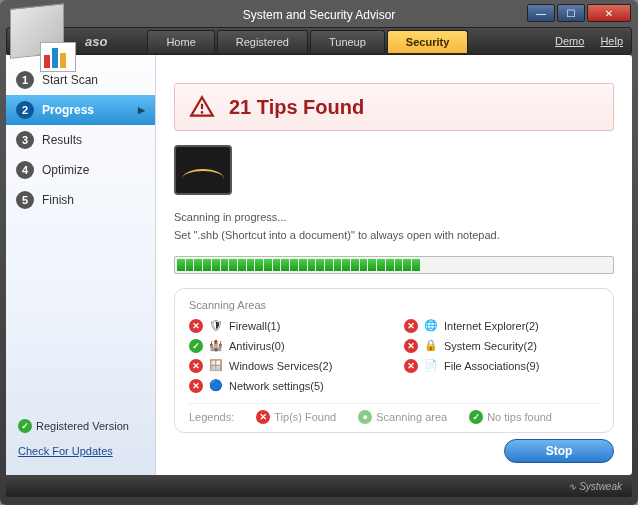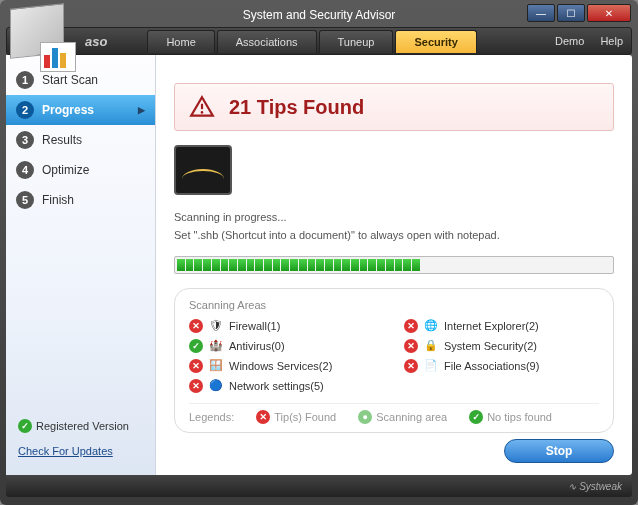--- a/index.html
+++ b/index.html
@@ -15,21 +15,21 @@
 .topnav { height:28px; background:linear-gradient(#4a4a4a,#2a2a2a); border:1px solid #222; border-radius:3px; margin:0 3px; display:flex; align-items:center; padding:0 8px; color:#ddd; font-size:11px; }
 .brand { font-style:italic; font-weight:bold; color:#ccc; font-size:13px; margin-right:40px; }
 .boxicon { position:absolute; left:10px; top:6px; width:70px; height:60px; z-index:5; }
 .boxicon .box { width:54px; height:50px; background:linear-gradient(135deg,#e8e8e8,#bbb); border:1px solid #999; transform:skewY(-6deg); }
 .boxicon .chart { position:absolute; bottom:-6px; left:30px; width:36px; height:30px; background:#fff; border:1px solid #aaa; display:flex; align-items:flex-end; gap:2px; padding:3px; }
 .boxicon .chart span { width:6px; }
 .tabs { display:flex; gap:2px; flex:1; }
 .tab { padding:5px 18px; border:1px solid #222; border-bottom:none; border-radius:3px 3px 0 0; background:linear-gradient(#555,#333); cursor:pointer; }
 .tab.active { background:linear-gradient(#ffd76a,#f6b83a); color:#3a2a00; font-weight:bold; }
 .rightlinks { display:flex; gap:16px; margin-left:auto; }
-.rightlinks span { cursor:pointer; }
+.rightlinks span { text-decoration:underline; cursor:pointer; }
 .body { display:flex; height:420px; background:#fff; margin:0 3px; border-radius:3px; }
 .sidebar { width:150px; background:linear-gradient(180deg,#fdfdff 0%,#eef3fb 60%,#dde6f3 100%); border-right:1px solid #cfd6e0; padding-top:10px; position:relative; }
 .step { display:flex; align-items:center; gap:8px; padding:6px 10px; font-size:12px; color:#333; cursor:pointer; }
 .step .num { width:18px; height:18px; border-radius:50%; background:#555; color:#fff; display:flex; align-items:center; justify-content:center; font-size:11px; font-weight:bold; }
 .step.active { background:linear-gradient(#5dbdf4,#2a8fd6); color:#fff; font-weight:bold; }
 .step.active .num { background:#0a5a9c; }
 .step .arrow { margin-left:auto; font-size:9px; color:#246; }
 .regver { position:absolute; bottom:42px; left:12px; font-size:11px; color:#333; display:flex; align-items:center; gap:4px; }
 .checkupd { position:absolute; bottom:18px; left:12px; font-size:11px; color:#1a4a8a; text-decoration:underline; cursor:pointer; }
 .main { flex:1; padding:14px 18px; position:relative; overflow:hidden; }
@@ -37,21 +37,21 @@
 .alertbox { margin-top:14px; border:1px solid #e8c0c0; background:linear-gradient(#fff6f6,#fceaea); border-radius:3px; padding:10px 14px; display:flex; align-items:center; gap:14px; }
 .warnicon { width:26px; height:26px; }
 .alertbox .msg { color:#a11c1c; font-size:20px; font-weight:bold; }
 .scanrow { display:flex; gap:14px; margin-top:14px; align-items:flex-start;flex-direction:column; }
 .monitor { width:58px; height:50px; background:#1a1a1a; border:2px solid #555; border-radius:4px; position:relative; }
 .monitor .wave { position:absolute; left:6px; right:6px; top:22px; height:10px; border-top:2px solid #e8c050; border-radius:50% 50% 0 0/100% 100% 0 0; }
 .scantext { font-size:11px; color:#555; line-height:1.6; }
 .progressbar { margin-top:12px; height:18px; border:1px solid #bbb; border-radius:2px; background:#f3f3f3; display:flex; padding:2px; gap:1px; }
 .progressbar .seg { flex:1; background:linear-gradient(#4bd34b,#1a9c1a); }
 .progressbar .seg.off { background:transparent; }
-.areas { margin-top:14px; border:1px solid #ddd; border-radius:15px; padding:10px 14px 8px; }
+.areas { margin-top:14px; border:1px solid #ddd; border-radius:10px; padding:10px 14px 8px; }
 .areas-title { font-size:11px; color:#888; margin-bottom:8px; }
 .areagrid { display:grid; grid-template-columns:1fr 1fr; gap:6px 20px; }
 .area { display:flex; align-items:center; gap:6px; font-size:11px; color:#333; }
 .statusicon { width:14px; height:14px; border-radius:50%; display:inline-flex; align-items:center; justify-content:center; font-size:9px; font-weight:bold; }
 .st-red { background:#d33; color:#fff; }
 .st-green { background:#3a3; color:#fff; }
 .appicon { width:14px; height:14px; display:inline-block; font-size:11px; }
 .legends { border-top:1px solid #eee; margin-top:10px; padding-top:6px; display:flex; gap:22px; font-size:11px; color:#999; align-items:center; }
 .legends .lg { display:flex; align-items:center; gap:4px; }
 .stopbtn { position:absolute; right:18px; bottom:12px; width:110px; height:24px; background:linear-gradient(#6fb4f0,#2a7bd0); border:1px solid #1a5a9a; border-radius:12px; color:#fff; font-size:12px; font-weight:bold; cursor:pointer; }
@@ -76,21 +76,21 @@
       <div class="wbtn min">—</div>
       <div class="wbtn max">☐</div>
       <div class="wbtn close">✕</div>
     </div>
   </div>
 
   <div class="topnav">
     <span class="brand" style="margin-left:70px">aso</span>
     <div class="tabs">
       <div class="tab">Home</div>
-      <div class="tab">Associations</div>
+      <div class="tab">Registered</div>
       <div class="tab">Tuneup</div>
       <div class="tab active">Security</div>
     </div>
     <div class="rightlinks">
       <span>Demo</span>
       <span>Help</span>
     </div>
   </div>
 
   <div class="body">

